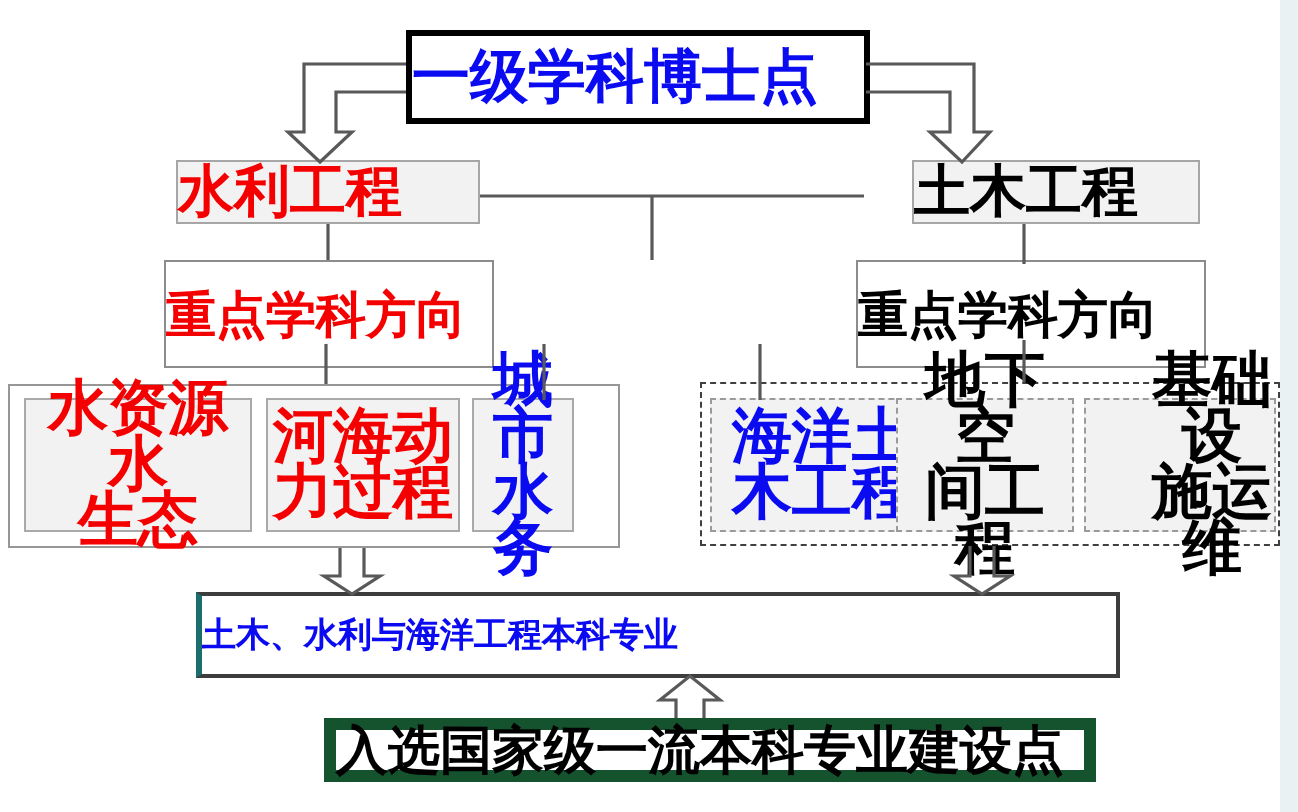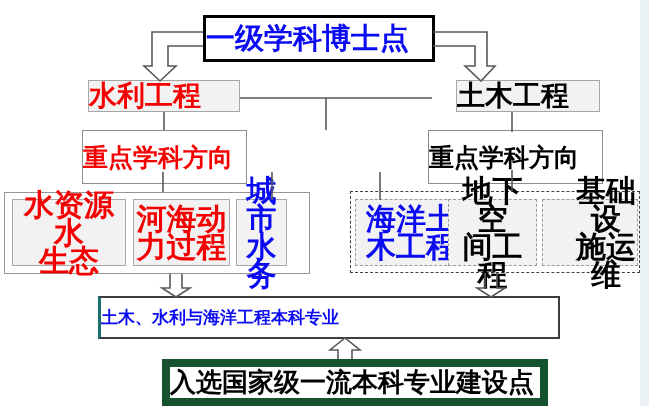--- a/index.html
+++ b/index.html
@@ -29,21 +29,21 @@
   }
   .cell-solid  { border:1.5px solid #a9a9a9; }
   .cell-dashed { border:1.5px dashed #9a9a9a; }
   .c1  { left:12px;  width:114px; }
   .c2  { left:133px; width:97px;  }
   .c3  { left:236px; width:51px;  }
   .rc1 { left:355px; width:112px;  }
   .rc2 { left:448px; width:89px;  }
   .rc3 { left:542px; width:96px;padding-left:32px;  }
   .wide-box   { left:98px;  top:296px; width:462px; height:43px; border:2px solid #3d3d3d; border-left-width:3px; font-size:17px; z-index:2; }
-  .bottom-box { left:162px; top:359px; width:386px; height:47px; border:8px solid #14532d; font-size:26px; z-index:2; }
+  .bottom-box { left:162px; top:359px; width:386px; height:32px; border:6px solid #14532d; font-size:26px; z-index:2; }
   .connectors { position:absolute; left:0; top:0; z-index:5; pointer-events:none; }
 </style>
 </head>
 <body>
 
 <div class="stage">
 
   <div class="side-strip" style="background-color: rgb(233, 241, 242);"></div>
 
   <div class="box top-box">

